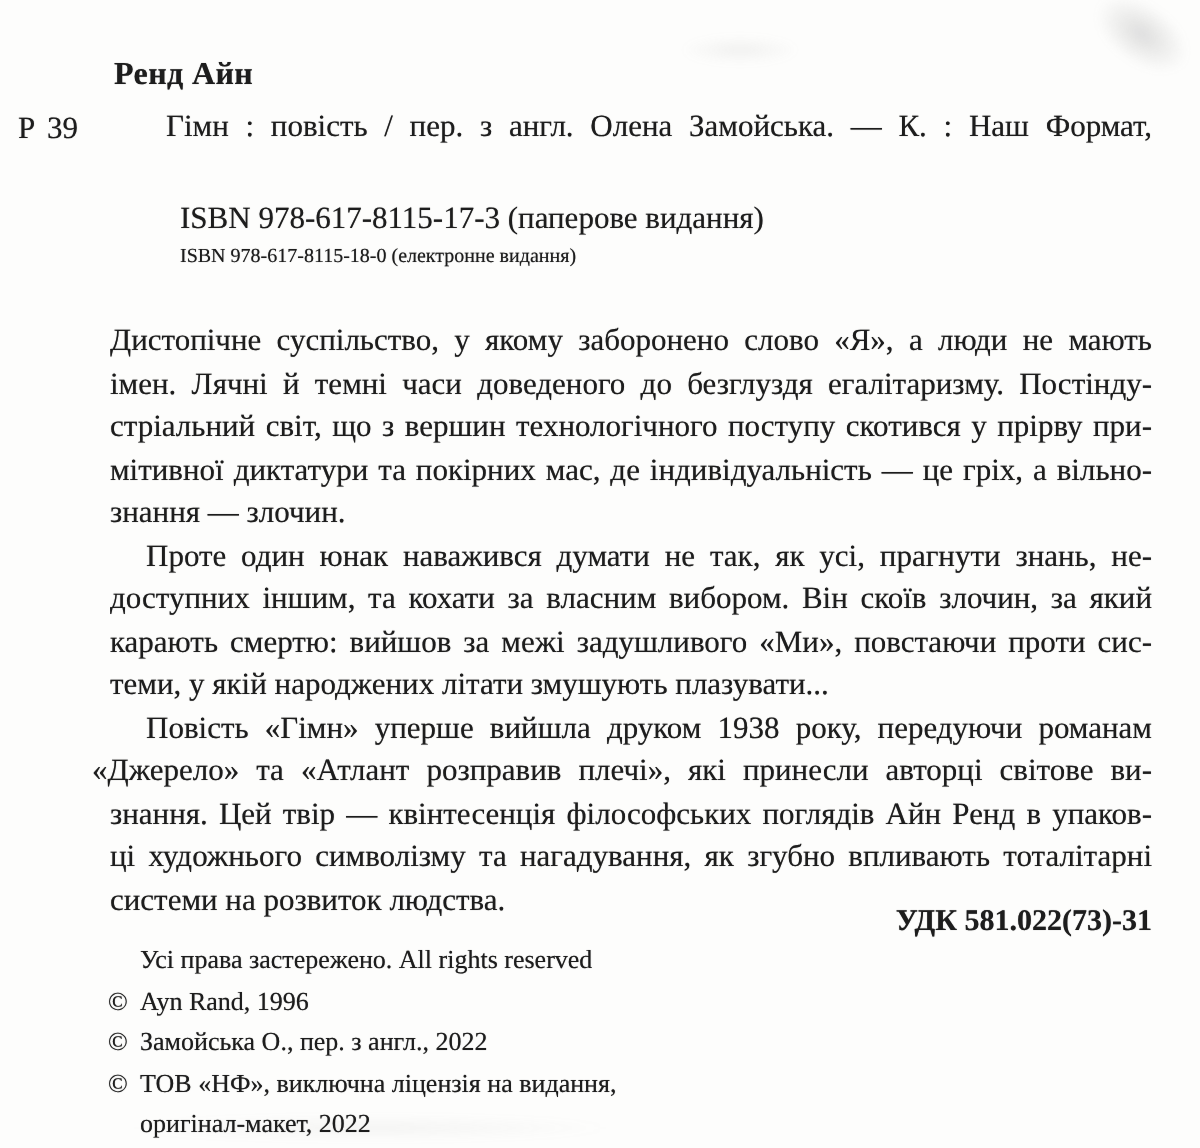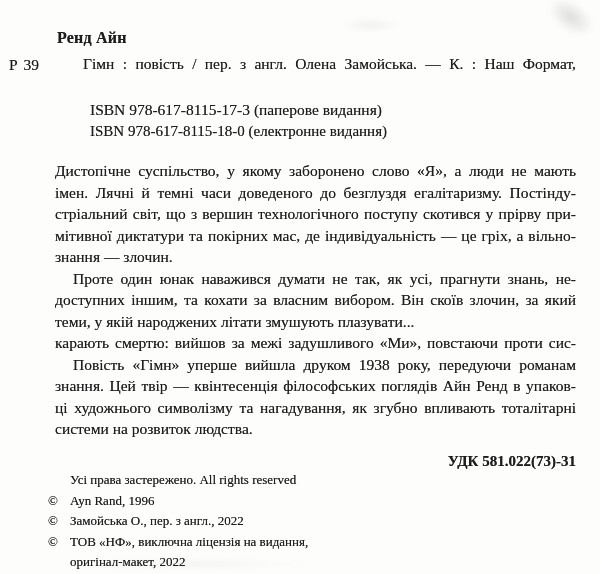--- a/index.html
+++ b/index.html
@@ -15,21 +15,21 @@
     text-shadow: 0 0 0.4px rgba(25,25,25,0.65);
   }
   .abs { position: absolute; }
 
   
   .author-name   { left: 57px; top: 29px;  font-size: 16px; font-weight: bold; letter-spacing: 0.2px; }
   .index-code    { left: 9px;  top: 56px;  font-size: 15.5px; word-spacing: 2px; }
   .catalog-l1    { left: 83px; top: 55px;  width: 493px; font-size: 15.5px; text-align: justify; text-align-last: justify; height: 22px; overflow: hidden; }
   .catalog-l2    { left: 56px; top: 78px;  font-size: 15.5px; }
   .isbn-1        { left: 90px; top: 101px; font-size: 15.5px; }
-  .isbn-2        { left: 90px; top: 123px; font-size: 15px; }
+  .isbn-2        { left: 90px; top: 123px; font-size: 10px; }
 
   
   .annotation {
     left: 55px; top: 160px; width: 521px;
     font-size: 15.5px; line-height: 21.5px;
   }
   .jline {
     text-align: justify;
     text-align-last: justify;
     height: 21.5px;
@@ -37,21 +37,21 @@
   }
   .jline.plast  { text-align-last: left; }
   .jline.pindent { padding-left: 18px; }
   .jline.hang   { margin-left: -9px; width: 530px; }
 
   
   .udc { top: 453px; right: 24px; font-size: 15px; font-weight: bold; }
 
   
   .copyright { left: 48px; top: 470px; font-size: 13px; line-height: 20.6px; }
-  .c-row { display: flex; }
+  .c-row { display: flex; text-align: center; }
   .c-sym { width: 22px; flex: none; }
 
   
   .smudge { position: absolute; pointer-events: none; }
   .smudge-1 {
     left: 545px; top: 2px; width: 52px; height: 30px;
     background: radial-gradient(ellipse at center, rgba(110,110,110,0.22), rgba(110,110,110,0) 70%);
     filter: blur(2px);
     transform: rotate(35deg);
   }
@@ -83,24 +83,25 @@
 
   <div class="abs annotation">
     <div class="jline">Дистопічне суспільство, у якому заборонено слово «Я», а люди не мають</div>
     <div class="jline">імен. Лячні й темні часи доведеного до безглуздя егалітаризму. Постінду-</div>
     <div class="jline">стріальний світ, що з вершин технологічного поступу скотився у прірву при-</div>
     <div class="jline">мітивної диктатури та покірних мас, де індивідуальність — це гріх, а вільно-</div>
     <div class="jline plast">знання — злочин.</div>
 
     <div class="jline pindent">Проте один юнак наважився думати не так, як усі, прагнути знань, не-</div>
     <div class="jline">доступних іншим, та кохати за власним вибором. Він скоїв злочин, за який</div>
+    <div class="jline">карають смертю: вийшов за межі задушливого «Ми», повстаючи проти сис-</div>
     <div class="jline plast">теми, у якій народжених літати змушують плазувати...</div>
-    <div class="jline">карають смертю: вийшов за межі задушливого «Ми», повстаючи проти сис-</div>
 
     <div class="jline pindent">Повість «Гімн» уперше вийшла друком 1938 року, передуючи романам</div>
+    <div class="jline hang">«Джерело» та «Атлант розправив плечі», які принесли авторці світове ви-</div>
     <div class="jline">знання. Цей твір — квінтесенція філософських поглядів Айн Ренд в упаков-</div>
     <div class="jline">ці художнього символізму та нагадування, як згубно впливають тоталітарні</div>
     <div class="jline plast">системи на розвиток людства.</div>
   </div>
 
   <div class="abs udc">УДК 581.022(73)-31</div>
 
   <div class="abs copyright">
     <div class="c-row">
       <span class="c-sym"></span>

